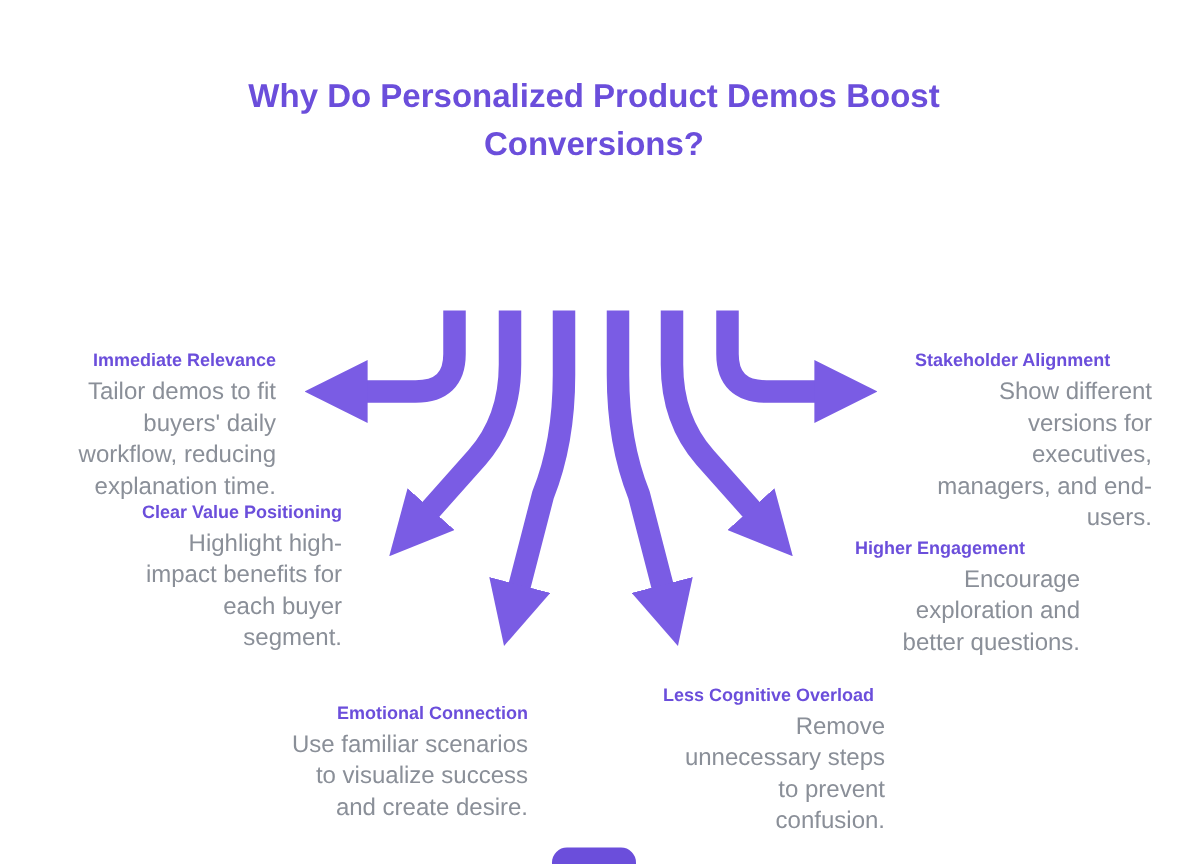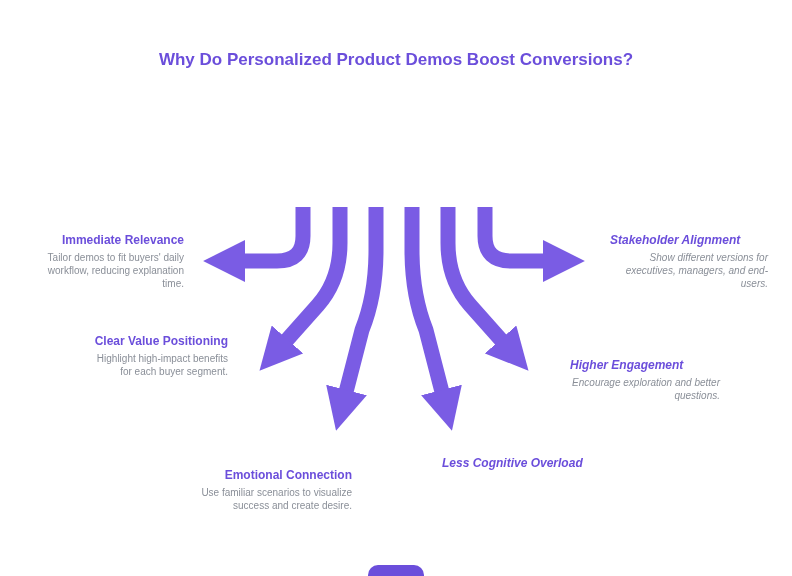--- a/index.html
+++ b/index.html
@@ -16,21 +16,21 @@
     background:var(--bg);
     font-family:"Liberation Sans","DejaVu Sans",sans-serif;
     overflow:hidden;
   }
   .title{
     position:absolute;
     top:48px;
     left:calc(50% - 250px);
     width:500px;
     text-align:center;
-    font-size:17px;
+    font-size:22px;
     font-weight:bold;
     line-height:1.45;
     color:var(--accent);
   }
   .arrows-svg{
     position:absolute;
     left:0;top:0;
     width:792px;height:576px;
   }
   .arrow-path{
@@ -44,28 +44,28 @@
     position:absolute;
   }
   .benefit h3{
     font-size:12px;
     font-weight:bold;
     color:var(--accent);
     margin-bottom:4px;
     white-space:nowrap;
   }
   .benefit p{
-    font-size:10px;
+    font-size:16px;
     line-height:1.32;
     color:var(--body);
     text-align:right;
   }
   .align-right{text-align:right;}
   .align-right p{margin-left:auto;}
-  .align-left{text-align:left;font-style:italic;}
+  .align-left{text-align:left;}
   .align-left p{margin-right:auto;}
 
   
   .b-immediate{right:608px;top:233px;width:180px;}
   .b-immediate p{max-width:158px;}
   .b-stakeholder{left:610px;top:233px;width:180px;}
   .b-stakeholder p{max-width:158px;}
   .b-clearvalue{right:564px;top:334px;width:180px;}
   .b-clearvalue p{max-width:135px;}
   .b-engagement{left:570px;top:358px;width:180px;}
@@ -124,15 +124,16 @@
   <p>Encourage exploration and better questions.</p>
 </div>
 
 <div class="benefit align-right b-emotional">
   <h3>Emotional Connection</h3>
   <p>Use familiar scenarios to visualize success and create desire.</p>
 </div>
 
 <div class="benefit align-left b-cognitive">
   <h3>Less Cognitive Overload</h3>
+  <p>Remove unnecessary steps to prevent confusion.</p>
 </div>
 
 <div class="brand-logo"></div>
 
 </body></html>

